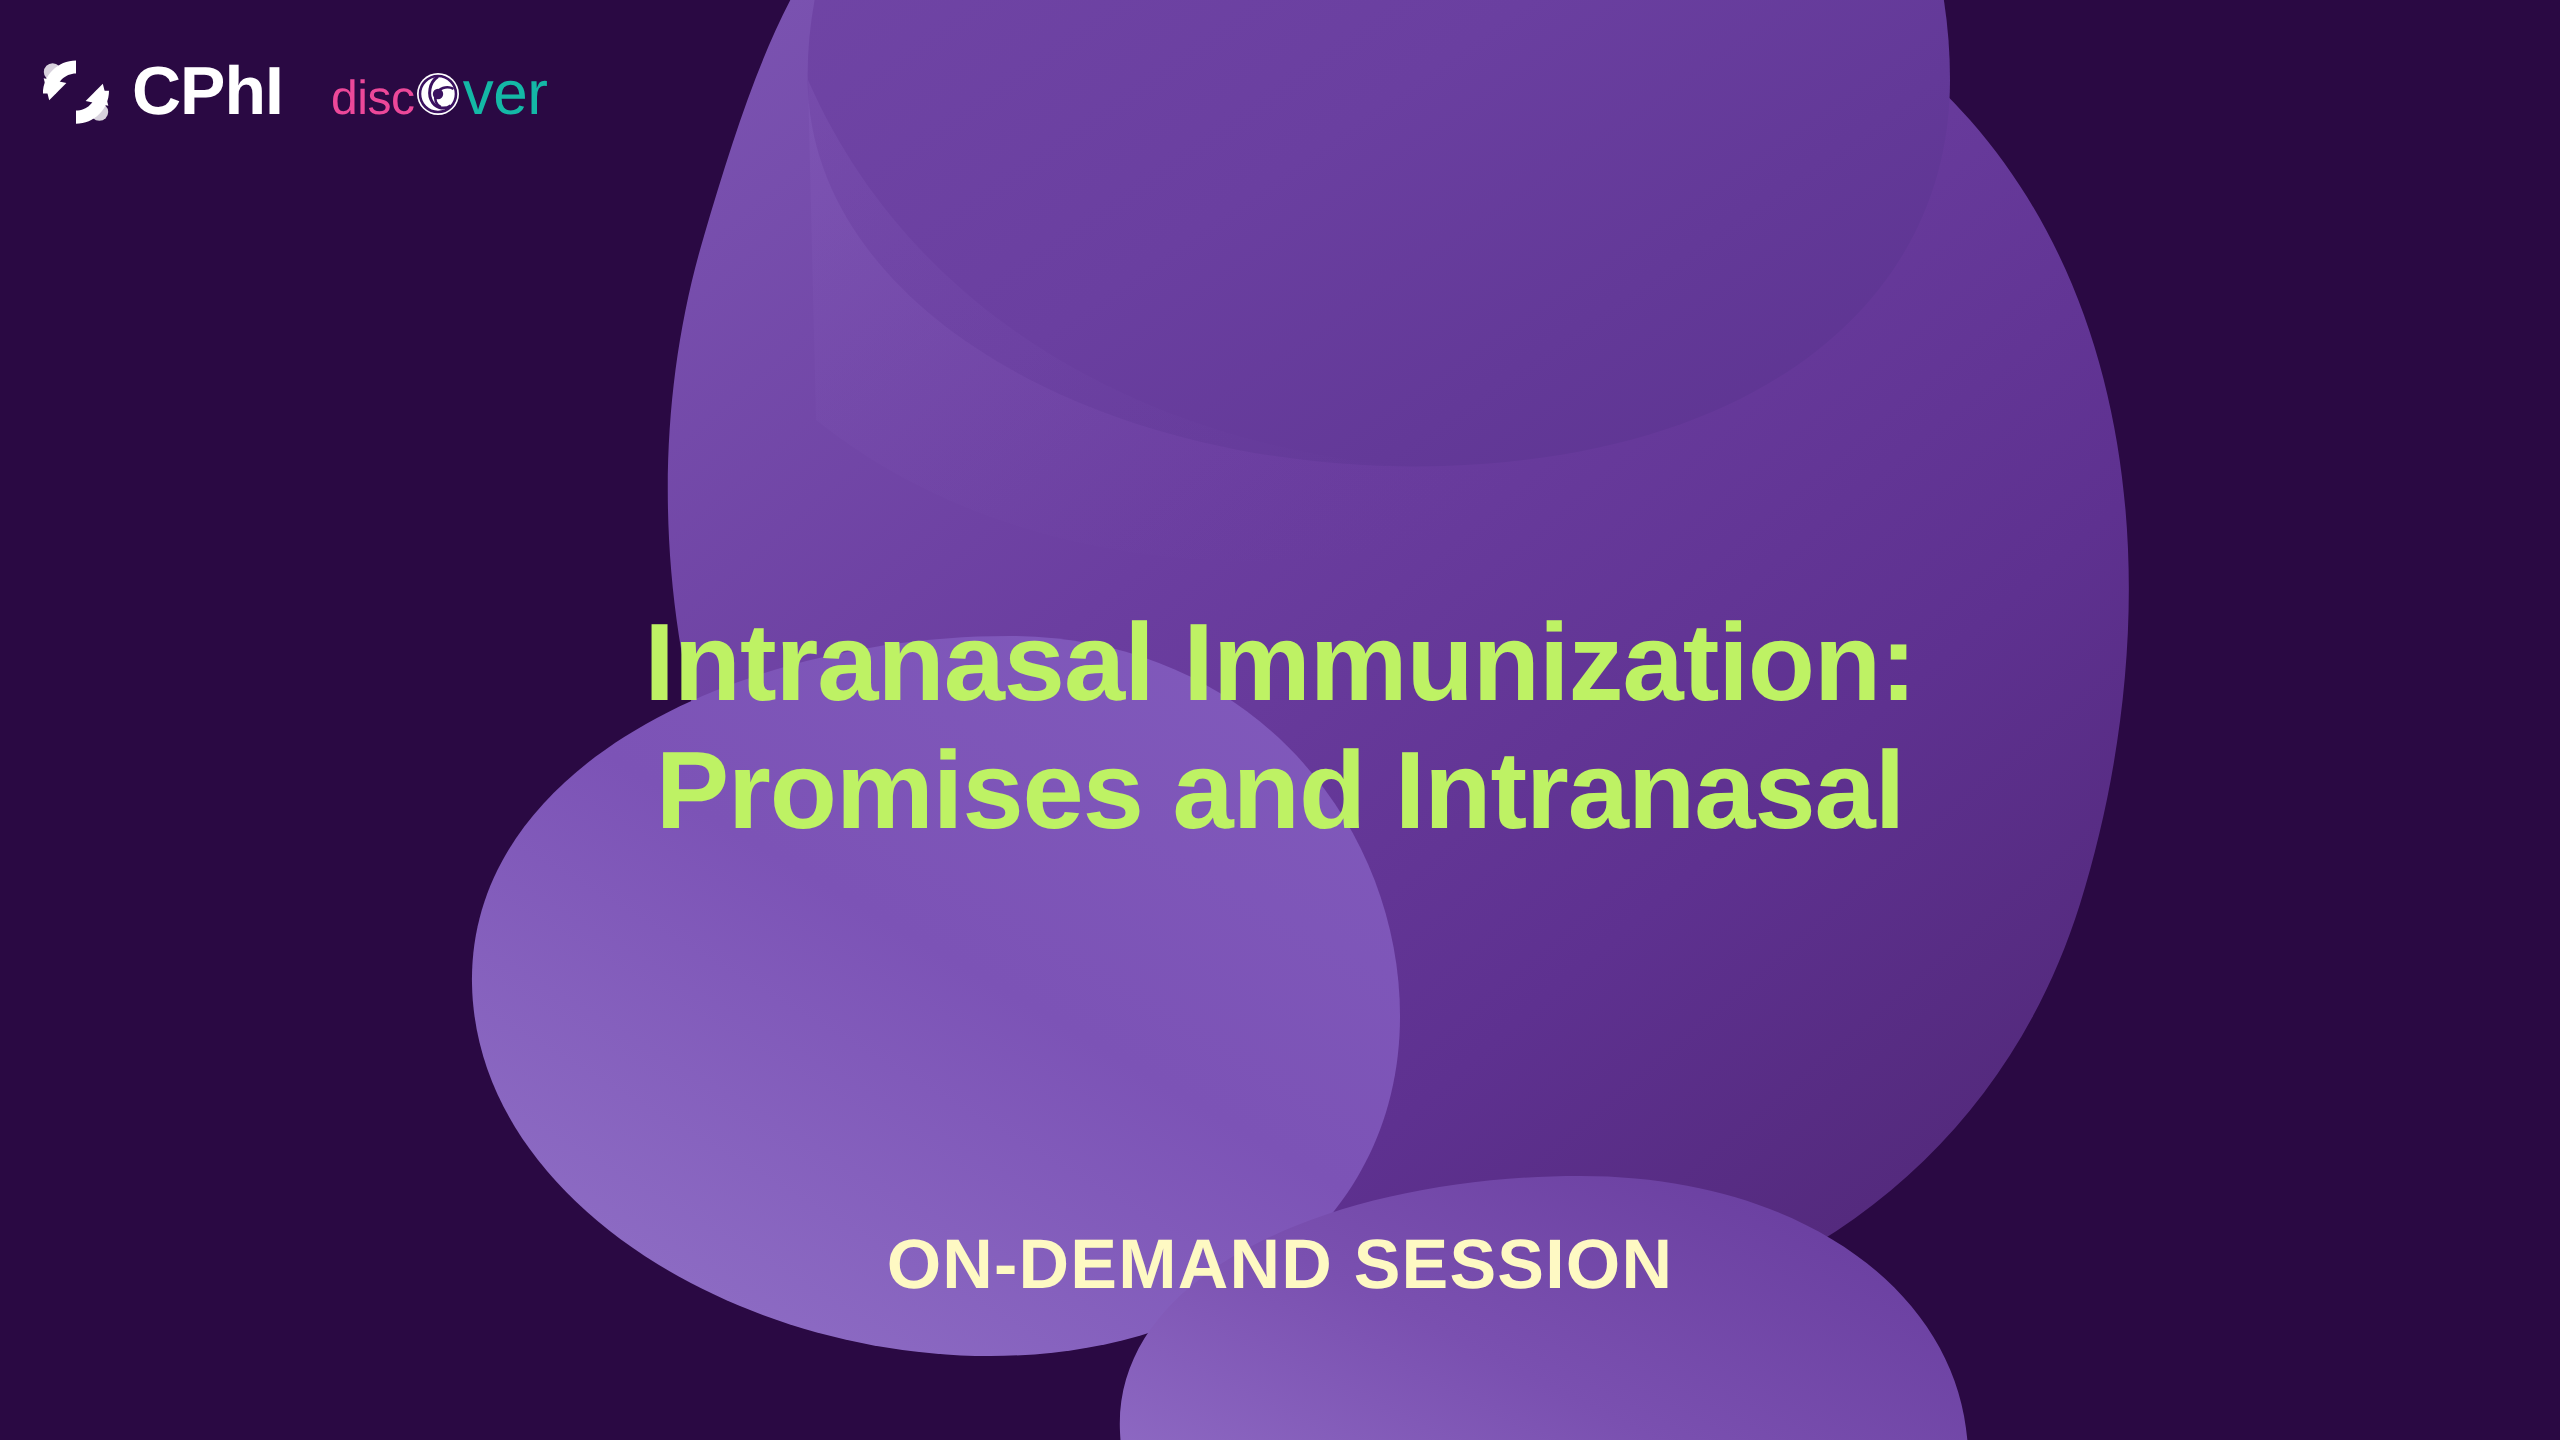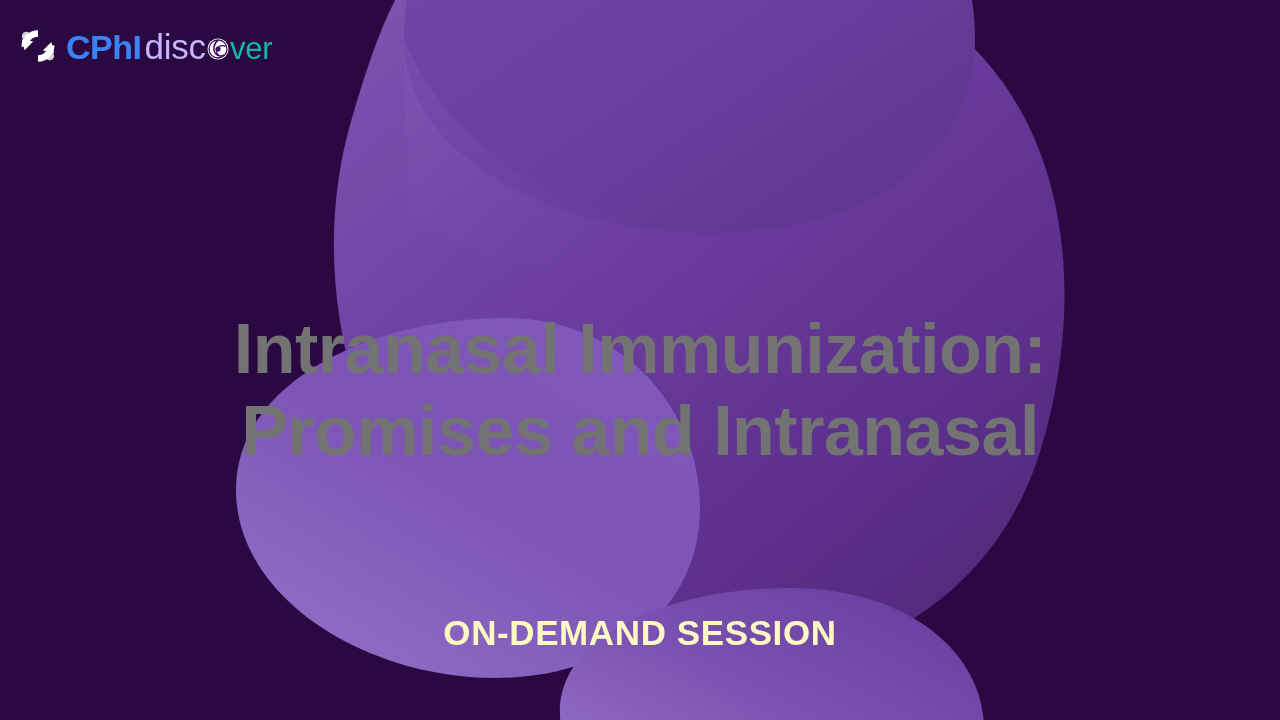--- a/index.html
+++ b/index.html
@@ -50,28 +50,28 @@
     display: flex;
     align-items: baseline;
     margin-left: 6px;
     color: #ffffff;
   }
   .logo-cphi {
     font-size: 34px;
     font-weight: bold;
     letter-spacing: -0.5px;
     line-height: 1;
-    color: #3b82f6;
+    color: #ffffff;
   }
   .logo-disc {
-    font-size: 35px;
+    font-size: 24px;
     font-weight: 300;
     line-height: 1;
-    color: #c4b5fd;
-    margin-left: 3px;
+    color: #ec4899;
+    margin-left: 24px;
     letter-spacing: -0.2px;
   }
   .logo-globe {
     display: inline-block;
     vertical-align: baseline;
     margin: 0 0px;
     position: relative;
     top: 2px;
   }
   .logo-ver {
@@ -83,22 +83,22 @@
   }
 
   
   #headline {
     position: absolute;
     left: 0;
     right: 0;
     top: 262px;
     z-index: 4;
     text-align: center;
-    color: #737373;
-    font-size: 70px;
+    color: #bef264;
+    font-size: 55px;
     font-weight: bold;
     line-height: 1.17;
     letter-spacing: -0.5px;
     padding: 0 60px;
     box-sizing: border-box;
   }
   #headline .hl-line { display: block; white-space: nowrap; }
 
   
   #session-label {

